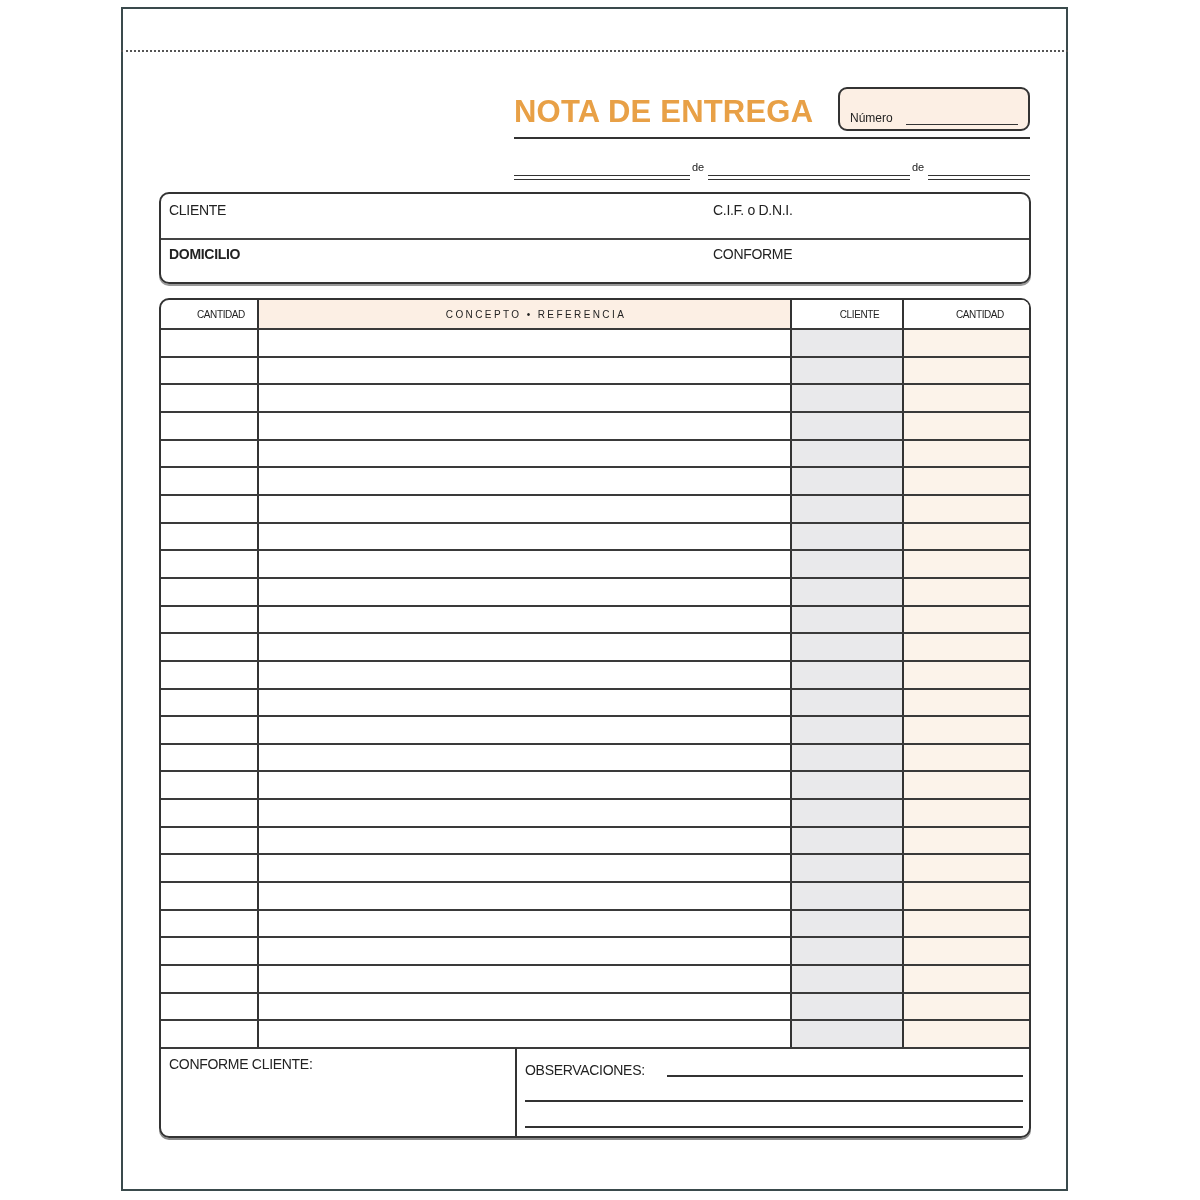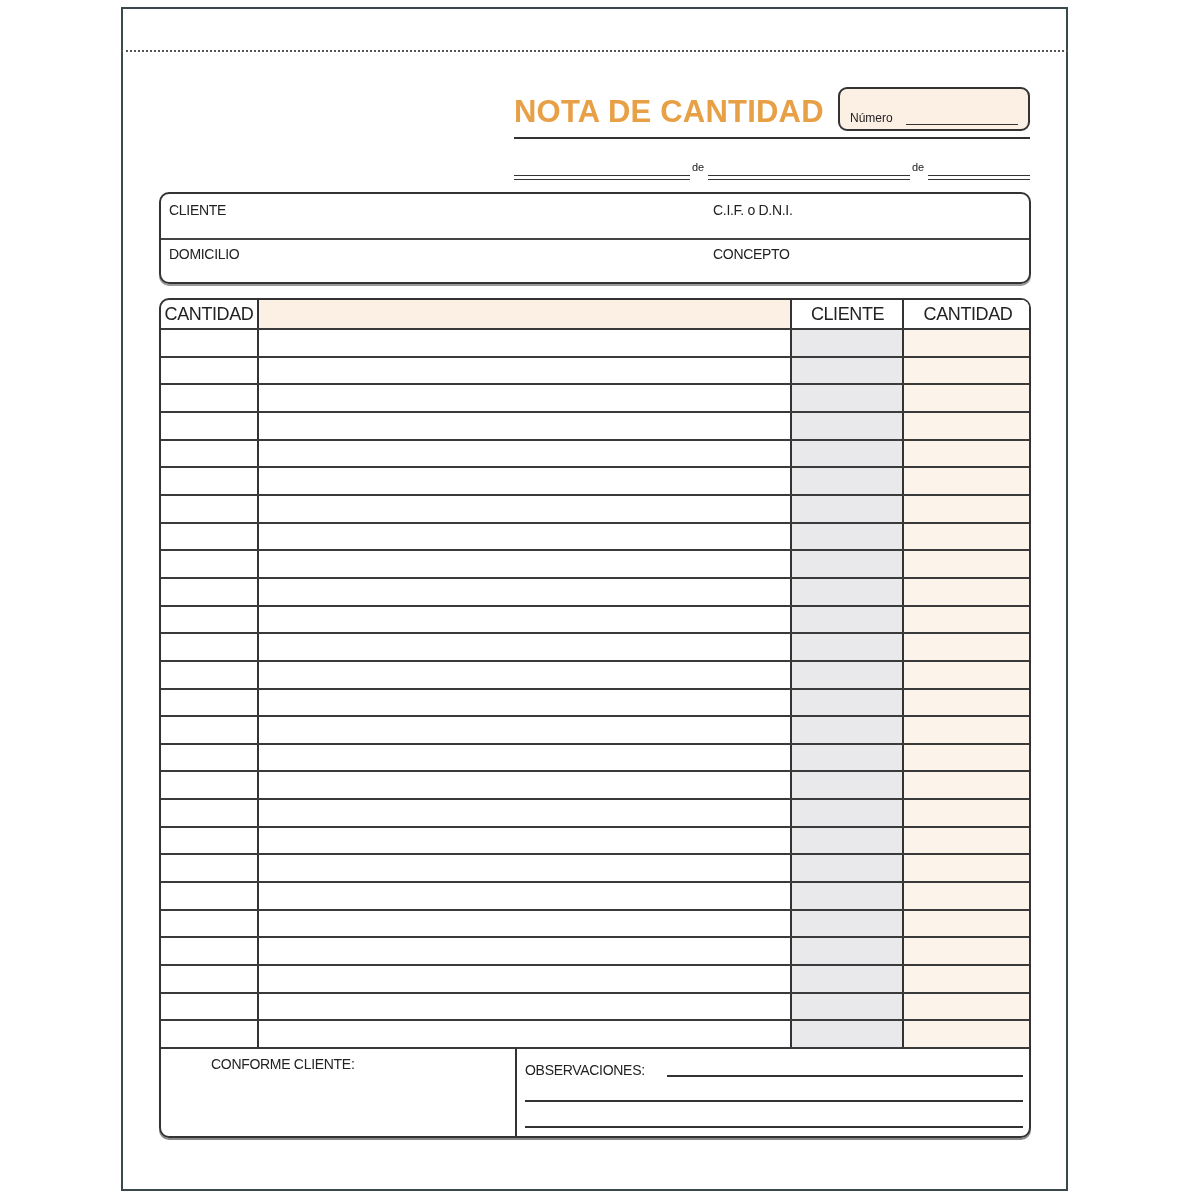--- a/index.html
+++ b/index.html
@@ -34,66 +34,67 @@
     border:2px solid #333; border-radius:10px; box-shadow:0 2px 0 #999;
   }
   .client-divider { position:absolute; left:0; right:0; top:44px; border-top:2px solid #444; }
   .field-label { position:absolute; font-size:14px; color:#222; letter-spacing:-0.3px; }
 
   .table-box {
     position:absolute; left:159px; top:298px; width:872px; height:840px; box-sizing:border-box;
     border:2px solid #333; border-radius:10px; overflow:hidden; box-shadow:0 2px 0 #888;
   }
   .col-bg { position:absolute; top:0; }
-  .hdr { position:absolute; top:0; height:32px; font-size:18px; text-align:center; line-height:29px; color:#222; }
+  .hdr { position:absolute; top:0; height:32px; font-size:10px; text-align:center; line-height:29px; color:#222;padding-left:12px; }
   .vline { position:absolute; top:0; border-left:2px solid #333; }
   .hline { position:absolute; left:0; right:0; border-top:2px solid #3a3a3a; }
   .row { position:absolute; left:0; right:0; }
   .footer-label { position:absolute; font-size:14px; color:#222; letter-spacing:-0.3px; }
   .obs-line { position:absolute; border-top:2px solid #333; }
 </style>
 </head>
 <body>
 
 <div class="sheet"></div>
 <div class="perforation"></div>
 
-<div class="title">NOTA DE CANTIDAD</div>
+<div class="title">NOTA DE ENTREGA</div>
 <div class="title-rule"></div>
 
 <div class="numero-box">
   <span class="numero-label">Número</span>
   <span class="numero-line"></span>
 </div>
 
 <div>
   <div class="date-line" style="left:514px;width:176px;"></div>
   <span class="date-de" style="left:692px;">de</span>
   <div class="date-line" style="left:708px;width:202px;"></div>
   <span class="date-de" style="left:912px;">de</span>
   <div class="date-line" style="left:928px;width:102px;"></div>
 </div>
 
 <div class="client-box">
   <span class="field-label" style="left:8px;top:8px;">CLIENTE</span>
   <span class="field-label" style="left:552px;top:8px;">C.I.F. o D.N.I.</span>
   <div class="client-divider"></div>
-  <span class="field-label" style="left:8px;top:52px;">DOMICILIO</span>
-  <span class="field-label" style="left:552px;top:52px;">CONCEPTO</span>
+  <span class="field-label" style="left:8px;top:52px;font-weight:bold;">DOMICILIO</span>
+  <span class="field-label" style="left:552px;top:52px;">CONFORME</span>
 </div>
 
 <div class="table-box">
 
   <div class="col-bg" style="left:97px;width:532px;height:28px;background:#fcefe4;"></div>
   <div class="col-bg" style="left:631px;width:111px;height:748px;background:#e9e9eb;"></div>
   <div class="col-bg" style="left:631px;width:111px;height:28px;background:#fff;"></div>
   <div class="col-bg" style="left:743px;width:130px;height:748px;background:#fcf3ea;"></div>
   <div class="col-bg" style="left:743px;width:130px;height:28px;background:#fff;"></div>
 
   <div class="hdr" style="left:0;width:96px;letter-spacing:-0.4px;">CANTIDAD</div>
+  <div class="hdr" style="left:97px;width:532px;letter-spacing:2.4px;">CONCEPTO • REFERENCIA</div>
   <div class="hdr" style="left:631px;width:111px;letter-spacing:-0.4px;">CLIENTE</div>
   <div class="hdr" style="left:743px;width:128px;letter-spacing:-0.4px;">CANTIDAD</div>
 
   <div class="vline" style="left:96px;height:748px;"></div>
   <div class="vline" style="left:629px;height:748px;"></div>
   <div class="vline" style="left:741px;height:748px;"></div>
 
   <div id="rows">
       <div class="hline" style="top: 28px;"></div>
       <div class="row" style="top: 30px; height: 25.6538px;">
@@ -274,19 +275,19 @@
       <div class="row" style="top: 721.346px; height: 25.6538px;">
         <div style="position: absolute; top: 0px; bottom: 0px; left: 0px; width: 96px; font-size: 13px; line-height: 25.6538px; padding-left: 4px; box-sizing: border-box;"></div>
         <div style="position: absolute; top: 0px; bottom: 0px; left: 98px; width: 531px; font-size: 13px; line-height: 25.6538px; padding-left: 4px; box-sizing: border-box;"></div>
         <div style="position: absolute; top: 0px; bottom: 0px; left: 631px; width: 110px; font-size: 13px; line-height: 25.6538px; padding-left: 4px; box-sizing: border-box;"></div>
         <div style="position: absolute; top: 0px; bottom: 0px; left: 743px; width: 128px; font-size: 13px; line-height: 25.6538px; padding-left: 4px; box-sizing: border-box;"></div>
       </div>
       <div class="hline" style="top: 747px;"></div>
     </div>
 
   <div class="vline" style="left:354px;top:748px;height:92px;"></div>
-  <span class="footer-label" style="left:8px;top:756px;margin-left:42px;">CONFORME CLIENTE:</span>
+  <span class="footer-label" style="left:8px;top:756px;">CONFORME CLIENTE:</span>
   <div style="position:absolute;left:0;top:748px;width:354px;height:90px;"></div>
   <span class="footer-label" style="left:364px;top:762px;text-align:center;">OBSERVACIONES:</span>
   <div class="obs-line" style="left:506px;width:356px;top:775px;"></div>
   <div class="obs-line" style="left:364px;width:498px;top:800px;"></div>
   <div class="obs-line" style="left:364px;width:498px;top:826px;"></div>
 </div>
 
 </body></html>

